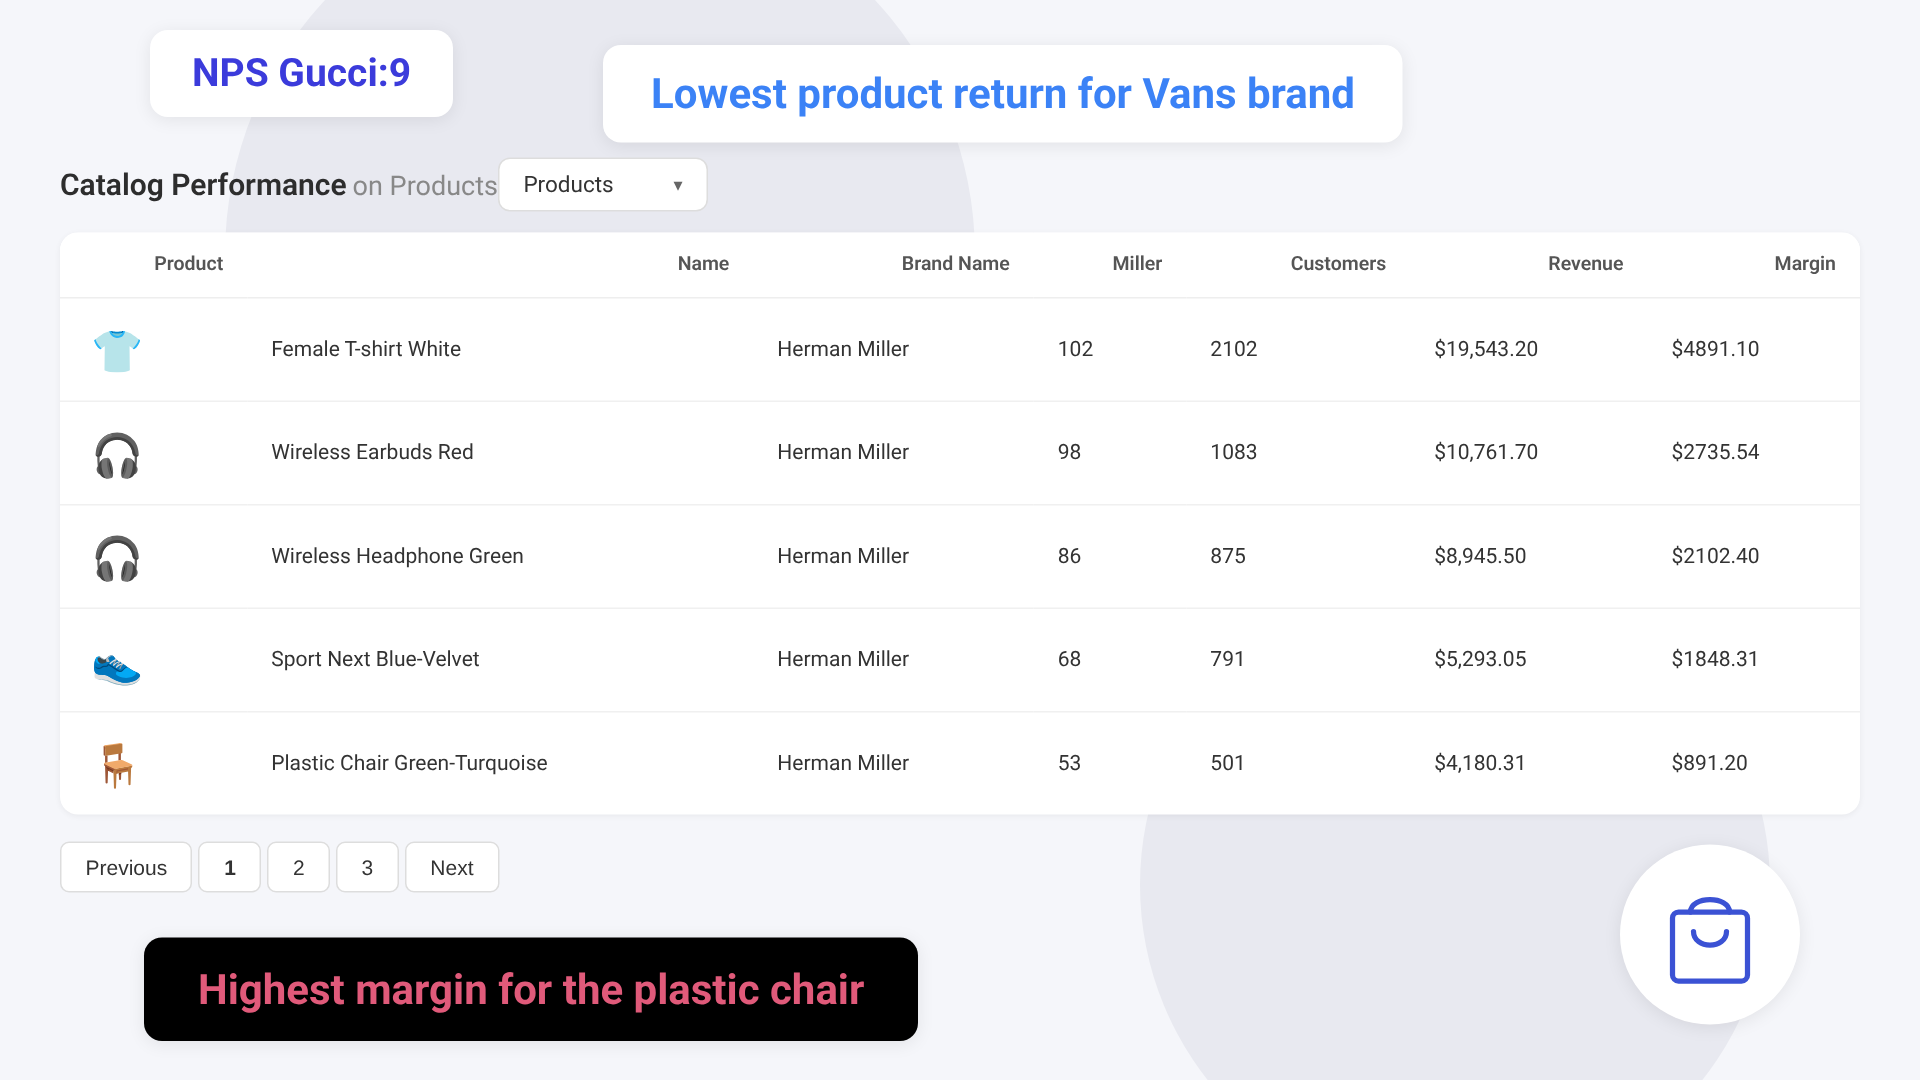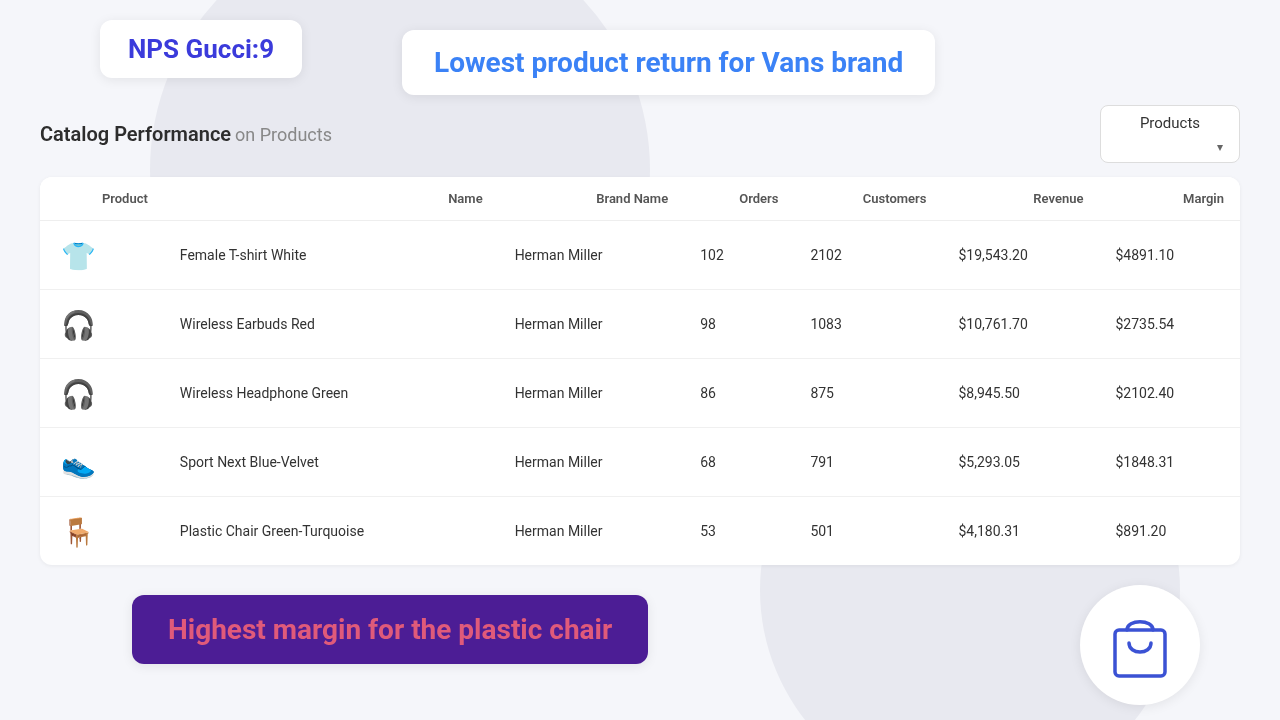--- a/index.html
+++ b/index.html
@@ -87,39 +87,37 @@
       display: flex;
       justify-content: flex-start;
       padding-left: 40px;
       padding-top: 10px;
     }
 
     
     .section-header {
       display: flex;
       align-items: center;
-      justify-content: space-between;
       margin-bottom: 14px;
       margin-top: 4px;
     }
 
     
     .dropdown {
       display: flex;
       align-items: center;
       background: white;
       border: 1px solid #ddd;
       border-radius: 8px;
       padding: 8px 16px;
       cursor: pointer;
       font-size: 15px;
       color: #333;
       gap: 8px;
       min-width: 140px;
-      flex-direction: column;
     }
     .dropdown-arrow {
       margin-left: auto;
       font-size: 12px;
       color: #666;
     }
 
     
     .table-wrapper {
       background: white;
@@ -180,25 +178,25 @@
       color: #333;
     }
     .page-btn.active {
       background: white;
       font-weight: 600;
     }
 
     
     .bottom-bubble {
       display: inline-block;
-      background: #4c1d95;
+      background: #000000;
       border-radius: 12px;
       padding: 18px 36px;
       box-shadow: 0 2px 12px rgba(0,0,0,0.08);
-      margin-left: 92px;
+      margin-left: 56px;
     }
     .bottom-bubble span {
       font-size: 28px;
       font-weight: 700;
       color: #e05a7a;
     }
 
     
     .shopping-bag-circle {
       width: 120px;
@@ -244,21 +242,21 @@
     </div>
   </div>
 
   <div class="table-wrapper">
     <table>
       <thead>
         <tr>
           <th>Product</th>
           <th>Name</th>
           <th>Brand Name</th>
-          <th>Orders</th>
+          <th>Miller</th>
           <th>Customers</th>
           <th>Revenue</th>
           <th>Margin</th>
         </tr>
       </thead>
       <tbody id="table-body">
       <tr>
       <td>
         <div class="product-img">
                 <svg width="38" height="38" viewBox="0 0 38 38">
@@ -332,20 +330,27 @@
       <td>501</td>
       <td>$4,180.31</td>
       <td>$891.20</td>
     </tr>
         </tbody>
     </table>
   </div>
 
   <div style="display:flex;align-items:flex-start;justify-content:space-between;">
     <div>
+      <div class="pagination">
+        <button class="page-btn">Previous</button>
+        <button class="page-btn active">1</button>
+        <button class="page-btn">2</button>
+        <button class="page-btn">3</button>
+        <button class="page-btn">Next</button>
+      </div>
 
       <div style="margin-top:30px;">
         <div class="bottom-bubble">
           <span>Highest margin for the plastic chair</span>
         </div>
       </div>
     </div>
 
     <div class="shopping-bag-circle" style="margin-top:20px;">
       <svg width="70" height="80" viewBox="0 0 70 80" fill="none" xmlns="http://www.w3.org/2000/svg">

